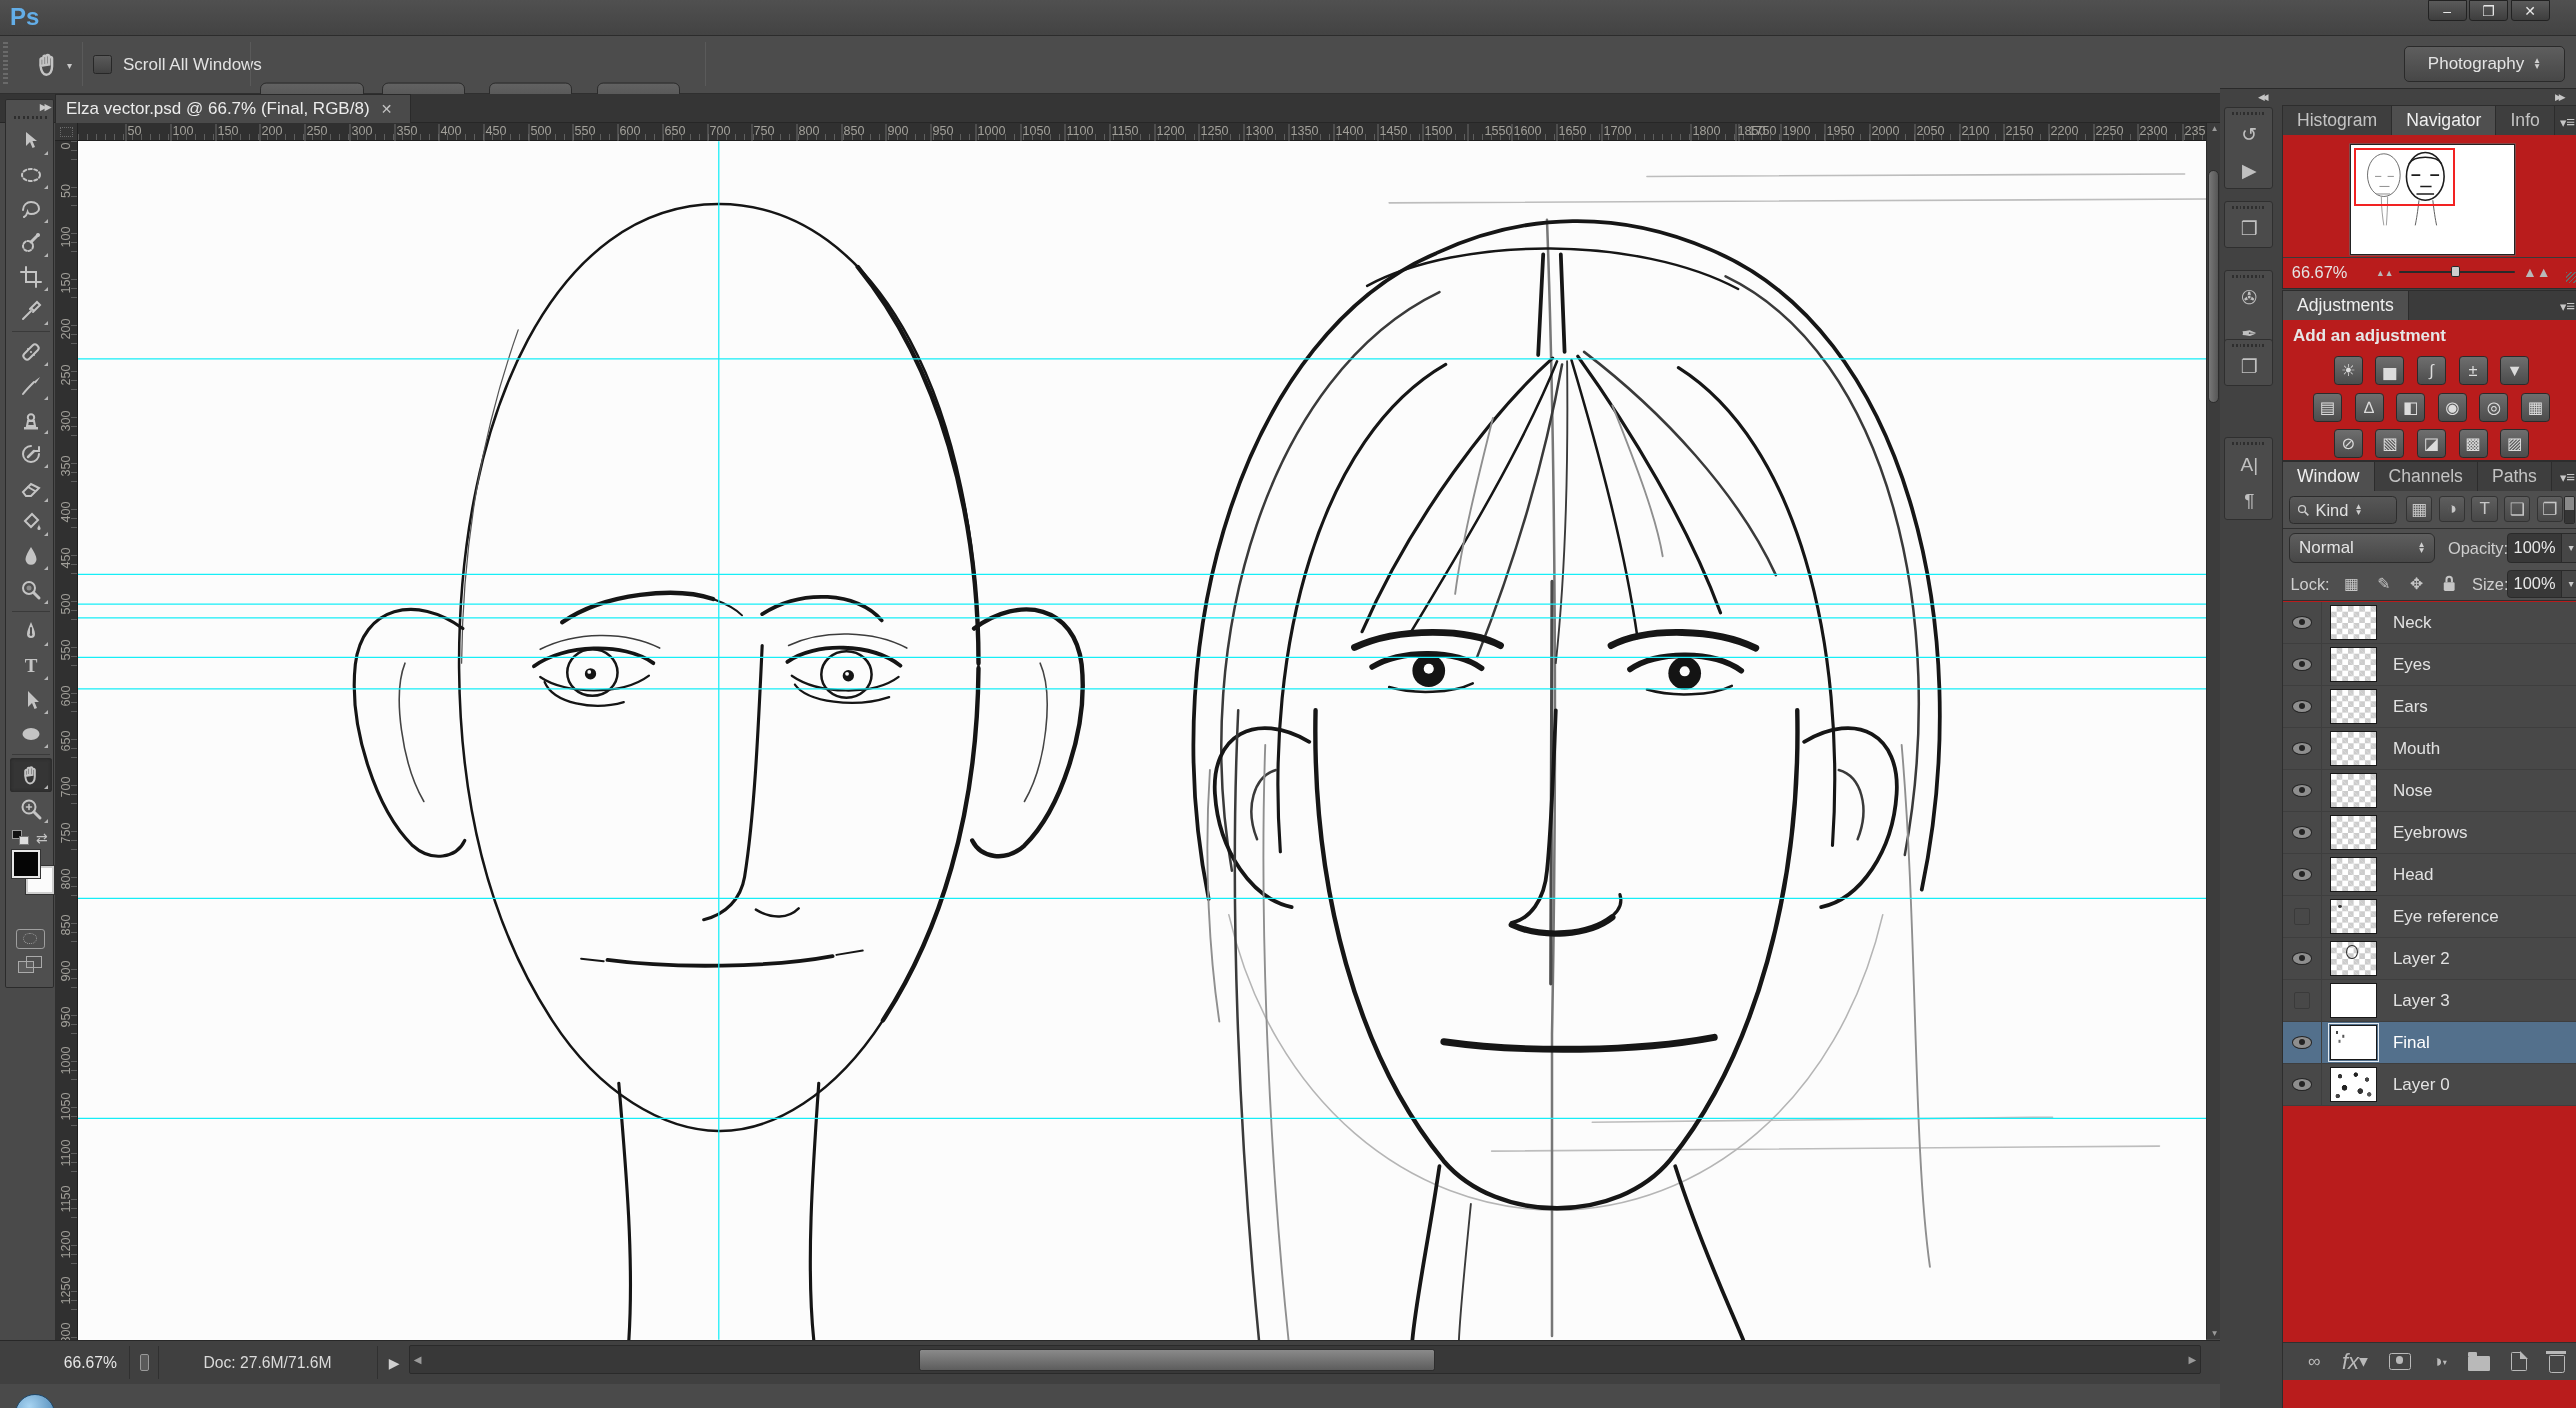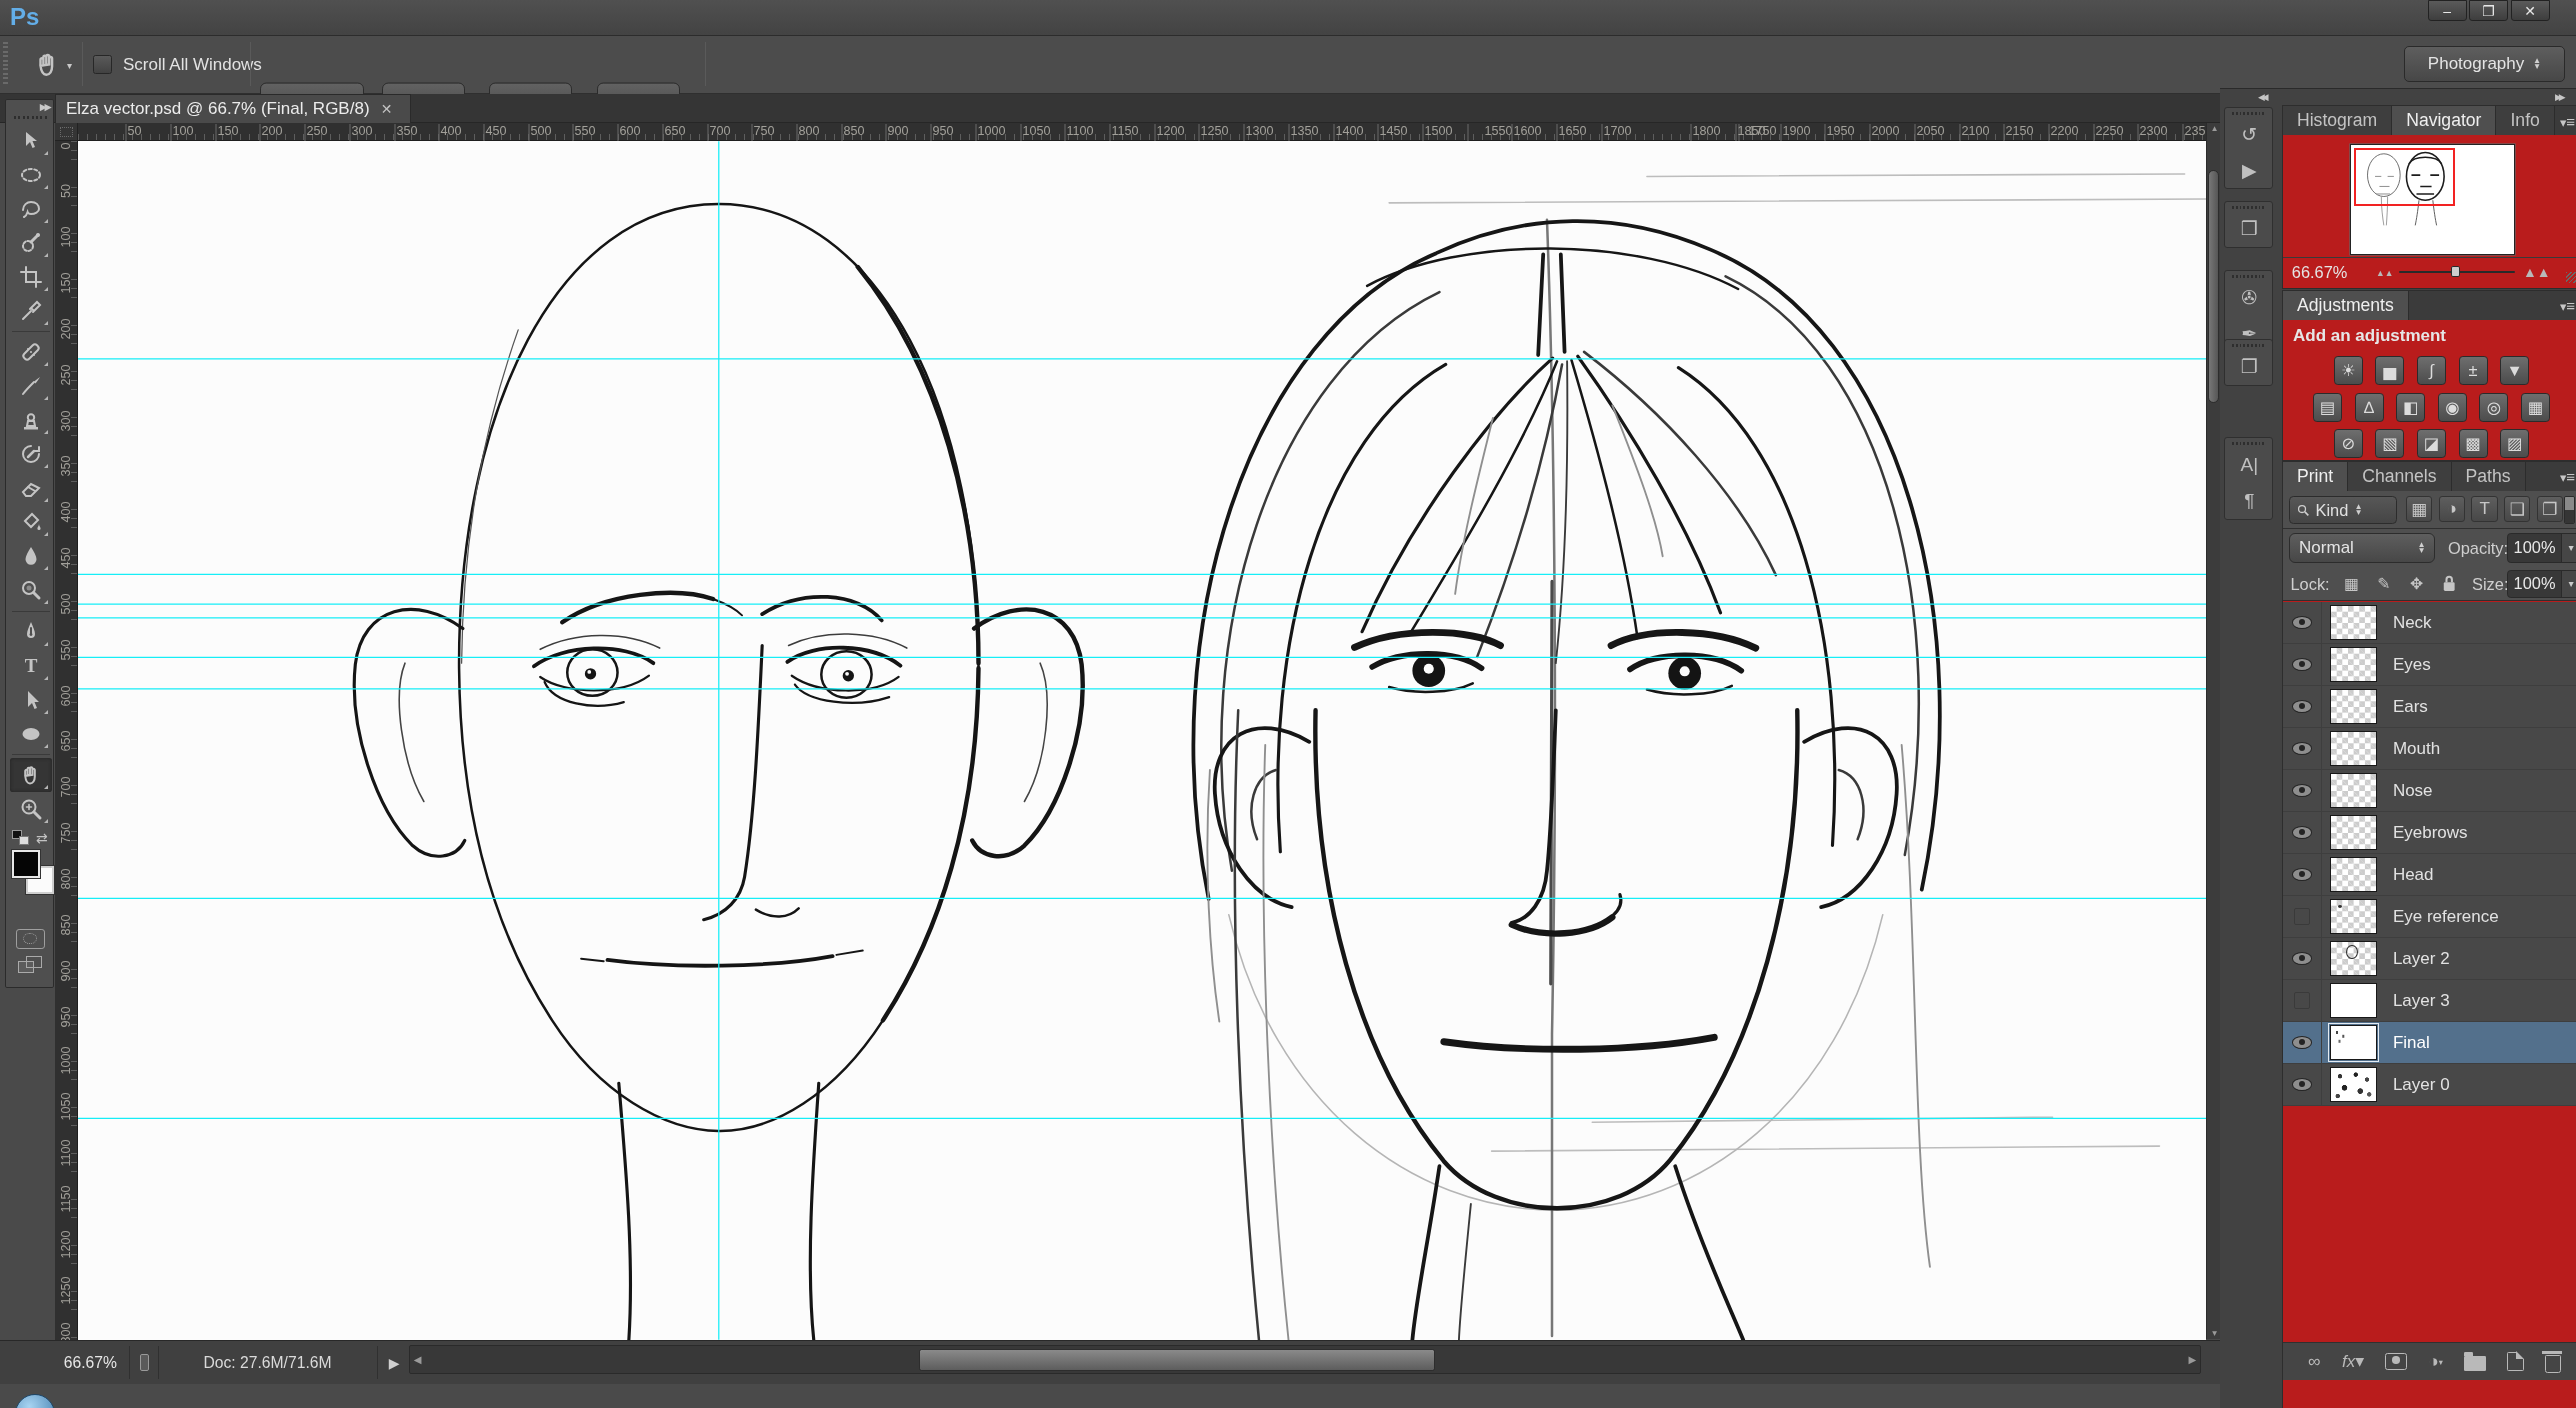--- a/index.html
+++ b/index.html
@@ -170,21 +170,21 @@
       radial-gradient(circle at 30% 60%,#222 2.5px,transparent 3.1px),
       radial-gradient(circle at 65% 70%,#333 2.5px,transparent 3.1px),
       radial-gradient(circle at 85% 80%,#555 1.9px,transparent 2.5px),
       radial-gradient(circle at 15% 85%,#444 1.9px,transparent 2.5px);}
   .layer-name{margin-left:16.4px;font-size:17px;color:#e2e2e2;}
   .layer-row.selected .layer-name{color:#fff;}
   
   #layers-footer{position:absolute;left:0;bottom:28px;width:100%;height:38px;background:#454545;border-top:1.3px solid #303030;
       display:flex;align-items:center;gap:21.4px;padding-left:25px;}
   .foot-icon{color:#b9b9b9;font-size:17.6px;display:flex;align-items:center;justify-content:center;}
-  .fx-text{font-style:italic;font-size:17px;}
+  .fx-text{font-style:italic;font-size:22px;}
   .css-mask{width:21.4px;height:16.4px;border:1.9px solid #b9b9b9;border-radius:2.5px;position:relative;}
   .css-mask::after{content:"";position:absolute;left:5.7px;top:1.9px;width:7.5px;height:7.5px;border-radius:50%;background:#b9b9b9;}
   .css-folder{width:21.4px;height:15px;background:#b9b9b9;border-radius:1.3px;position:relative;margin-top:3.8px;}
   .css-folder::before{content:"";position:absolute;left:0;top:-3.8px;width:8.8px;height:3.8px;background:#b9b9b9;border-radius:1.3px 1.3px 0 0;}
   .css-page{width:16.4px;height:19px;border:1.9px solid #b9b9b9;border-radius:1.3px;position:relative;}
   .css-page::after{content:"";position:absolute;right:-1.9px;top:-1.9px;border:4.4px solid #454545;border-left-color:#b9b9b9;border-bottom-color:#b9b9b9;width:0;height:0;}
   .css-trash{width:16.4px;height:17.6px;border:1.9px solid #b9b9b9;border-radius:1.3px 1.3px 2.5px 2.5px;position:relative;margin-top:5px;}
   .css-trash::before{content:"";position:absolute;left:-3.8px;top:-5px;width:20px;height:2.5px;background:#b9b9b9;}
   .pad-svg{width:16.4px;height:19px;}
 </style>
@@ -693,21 +693,21 @@
           <div class="adj-icon">⊘</div>
           <div class="adj-icon">▧</div>
           <div class="adj-icon">◪</div>
           <div class="adj-icon">▩</div>
           <div class="adj-icon">▨</div>
         </div>
     </div>
 
     <div class="panel" id="panel-layers" style="top:372px;height:948px;">
       <div class="panel-tabs" id="layers-tabs">
-          <div class="panel-tab active">Print</div>
+          <div class="panel-tab active">Window</div>
           <div class="panel-tab">Channels</div>
           <div class="panel-tab">Paths</div>
           <div class="panel-menu">▾<i>≡</i></div>
         </div>
       <div class="lp-row" style="top:29px;height:38px;">
         <div id="kind-select">
           <svg width="12.6" height="12.6" viewBox="0 0 20 20">
               <circle cx="8" cy="8" r="5.5" fill="none" stroke="#cfcfcf" stroke-width="2"></circle>
               <line x1="12.5" y1="12.5" x2="18" y2="18" stroke="#cfcfcf" stroke-width="2.5"></line>
             </svg>

